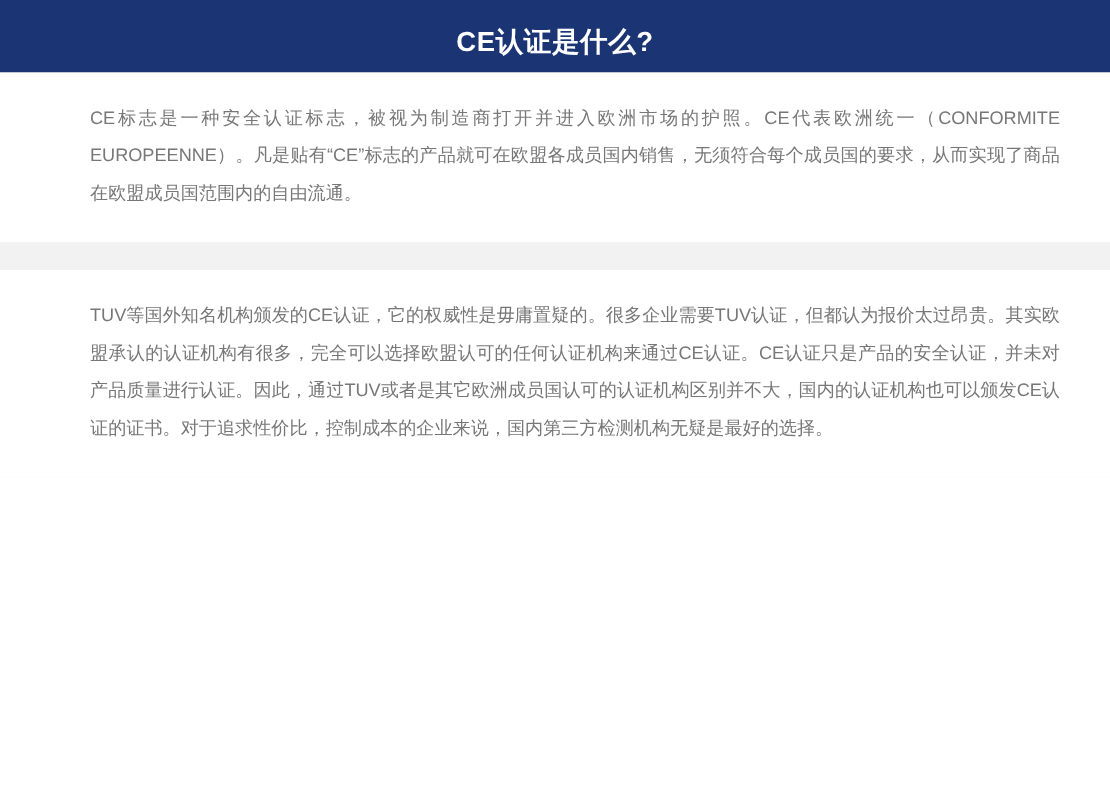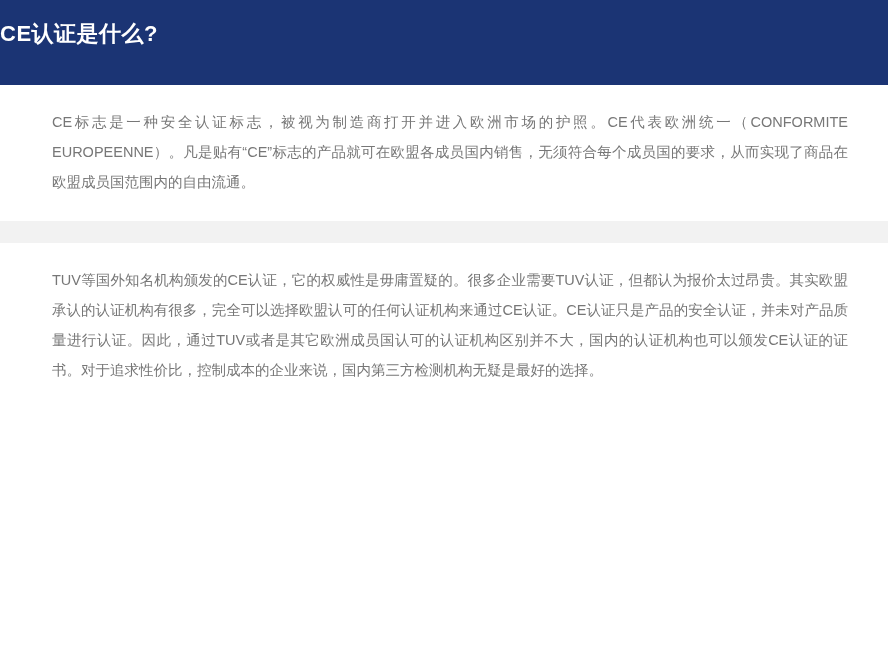--- a/index.html
+++ b/index.html
@@ -16,31 +16,31 @@
   .page {
     width: 888px;
     background: #f2f2f2;
   }
   .section {
     width: 888px;
   }
   .section-header {
     background: #1b3474;
     color: #ffffff;
-    text-align: left;
+    text-align: center;
     font-size: 22px;
     font-weight: bold;
     letter-spacing: 0.5px;
-    height: 85px;
+    height: 58px;
     line-height: 67px;
     overflow: hidden;
   }
   .section-body {
     background: #ffffff;
-    padding: 22px 40px 24px 52px;
+    padding: 22px 40px 24px 72px;
     box-sizing: border-box;
   }
   .body-text {
     font-size: 14.5px;
     line-height: 30px;
     color: #777777;
     text-align: justify;
     margin: 0;
   }
   .highlight {

